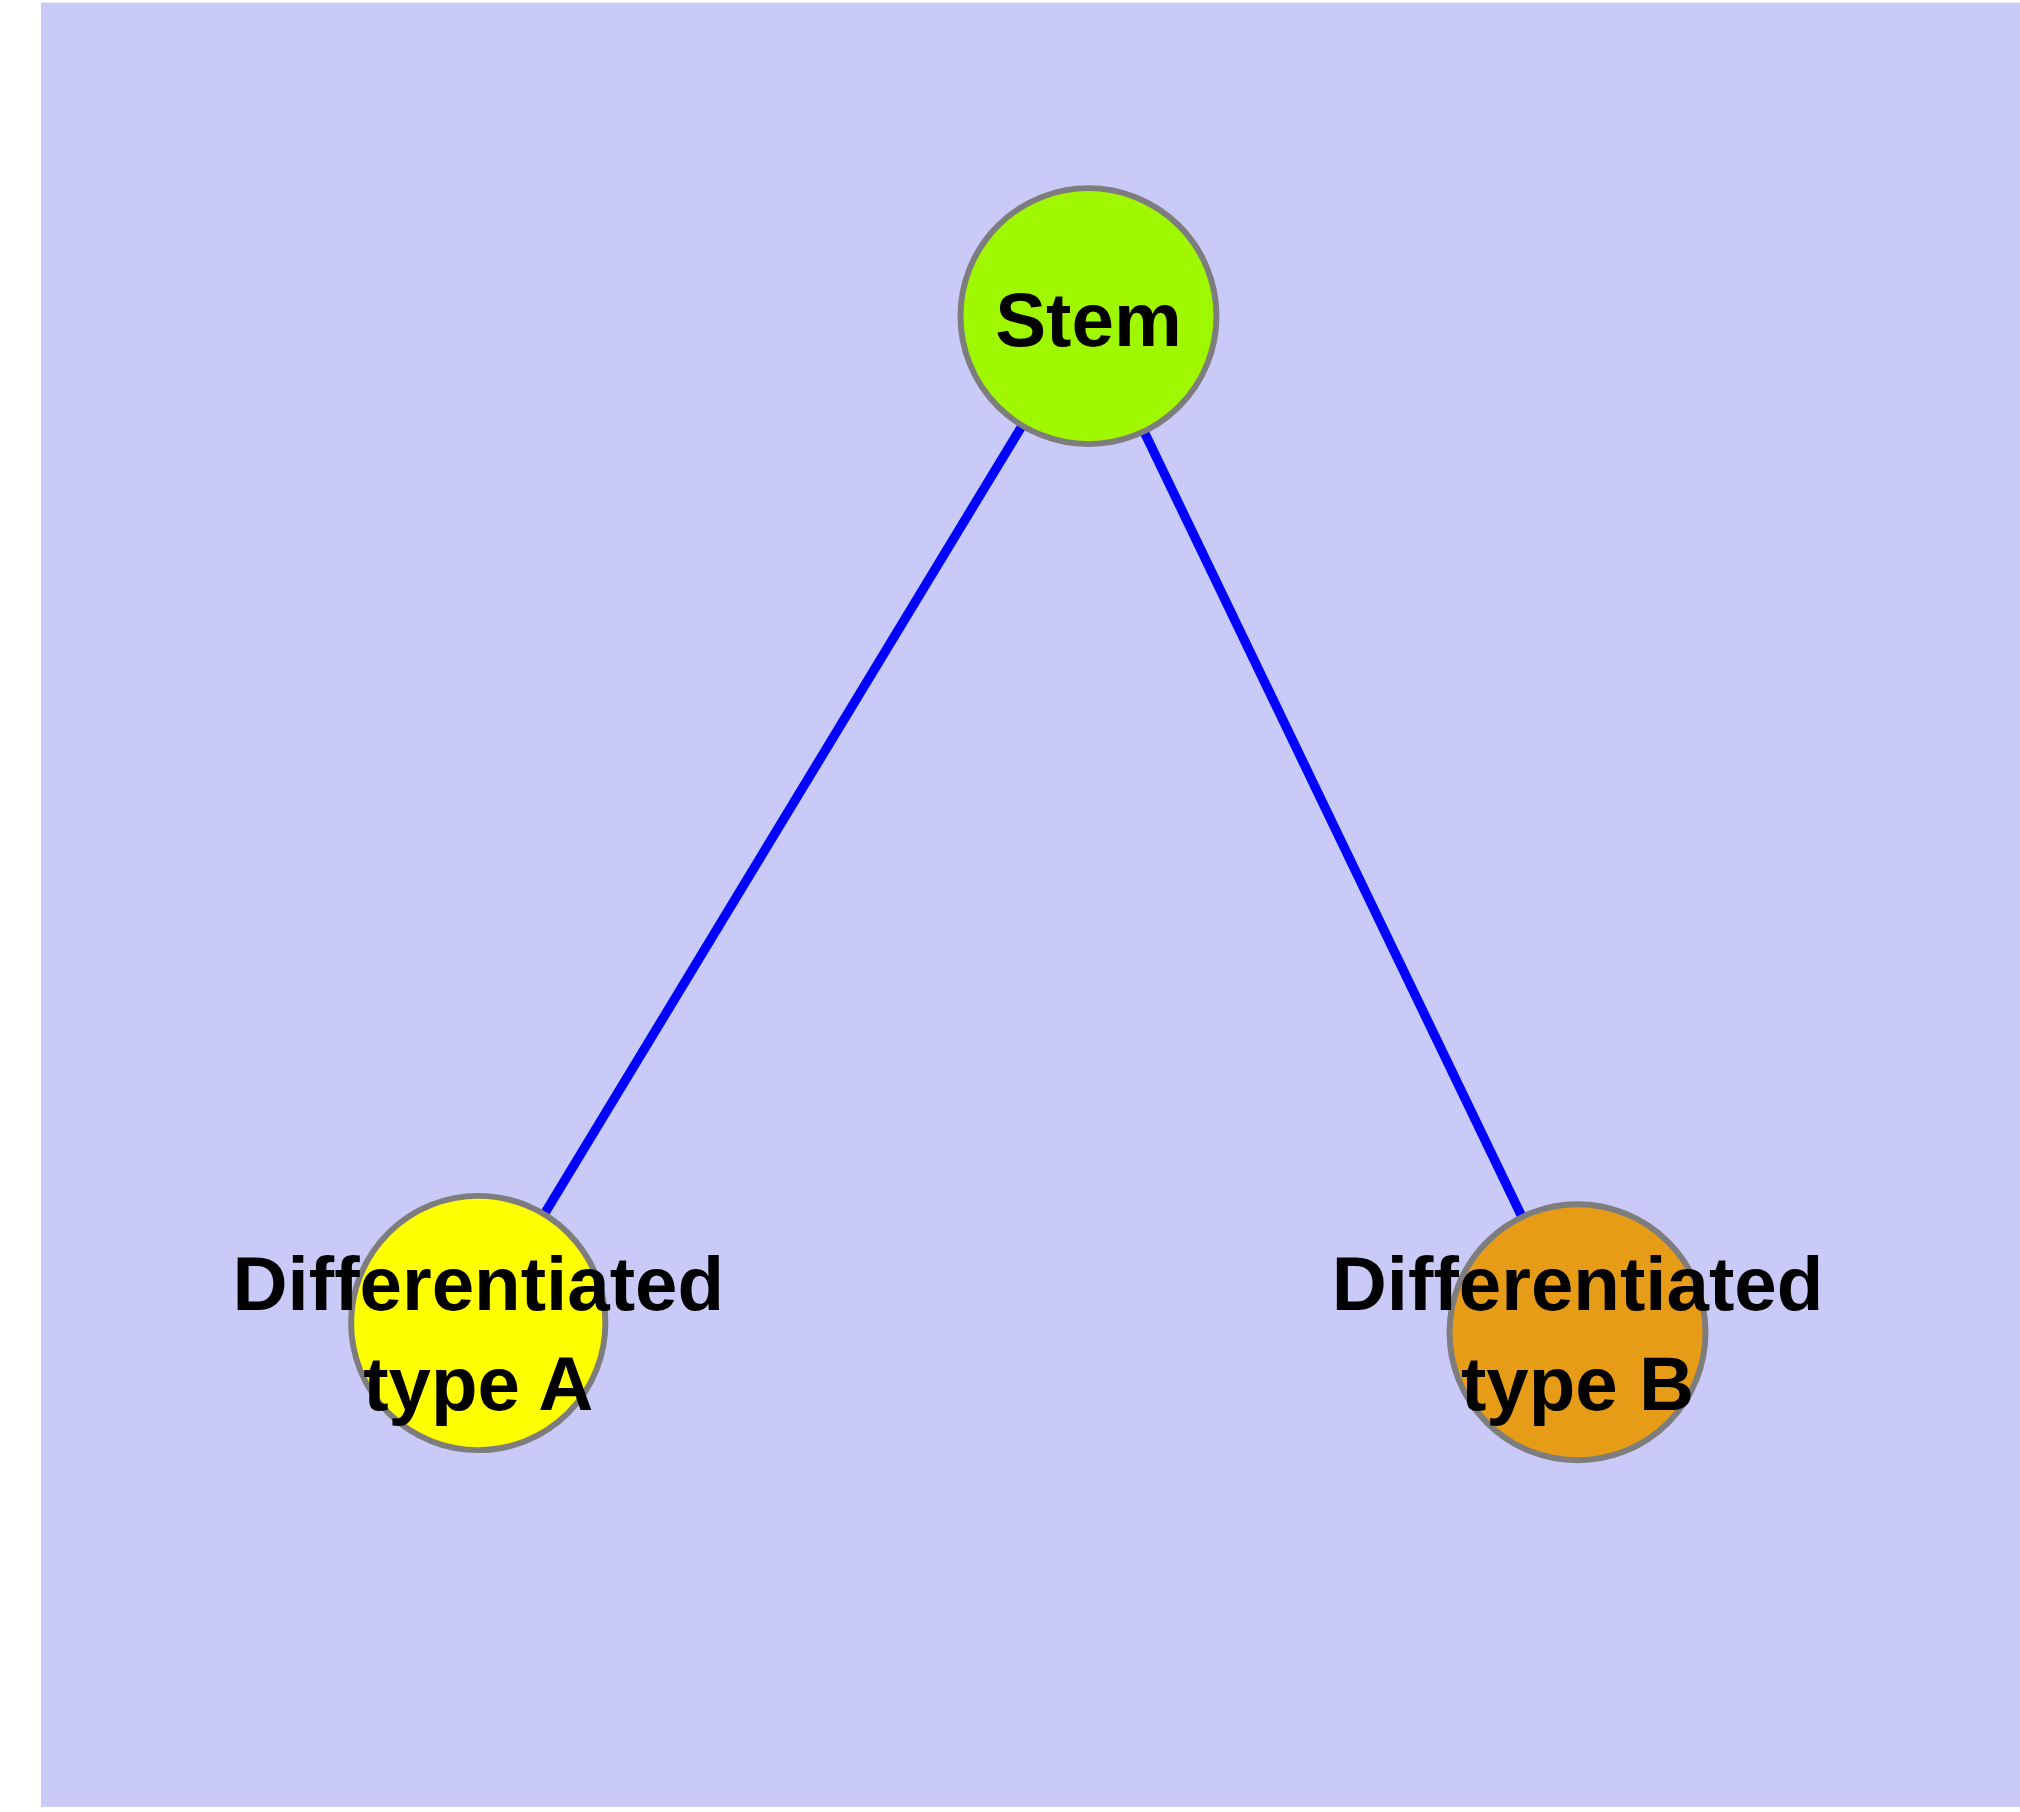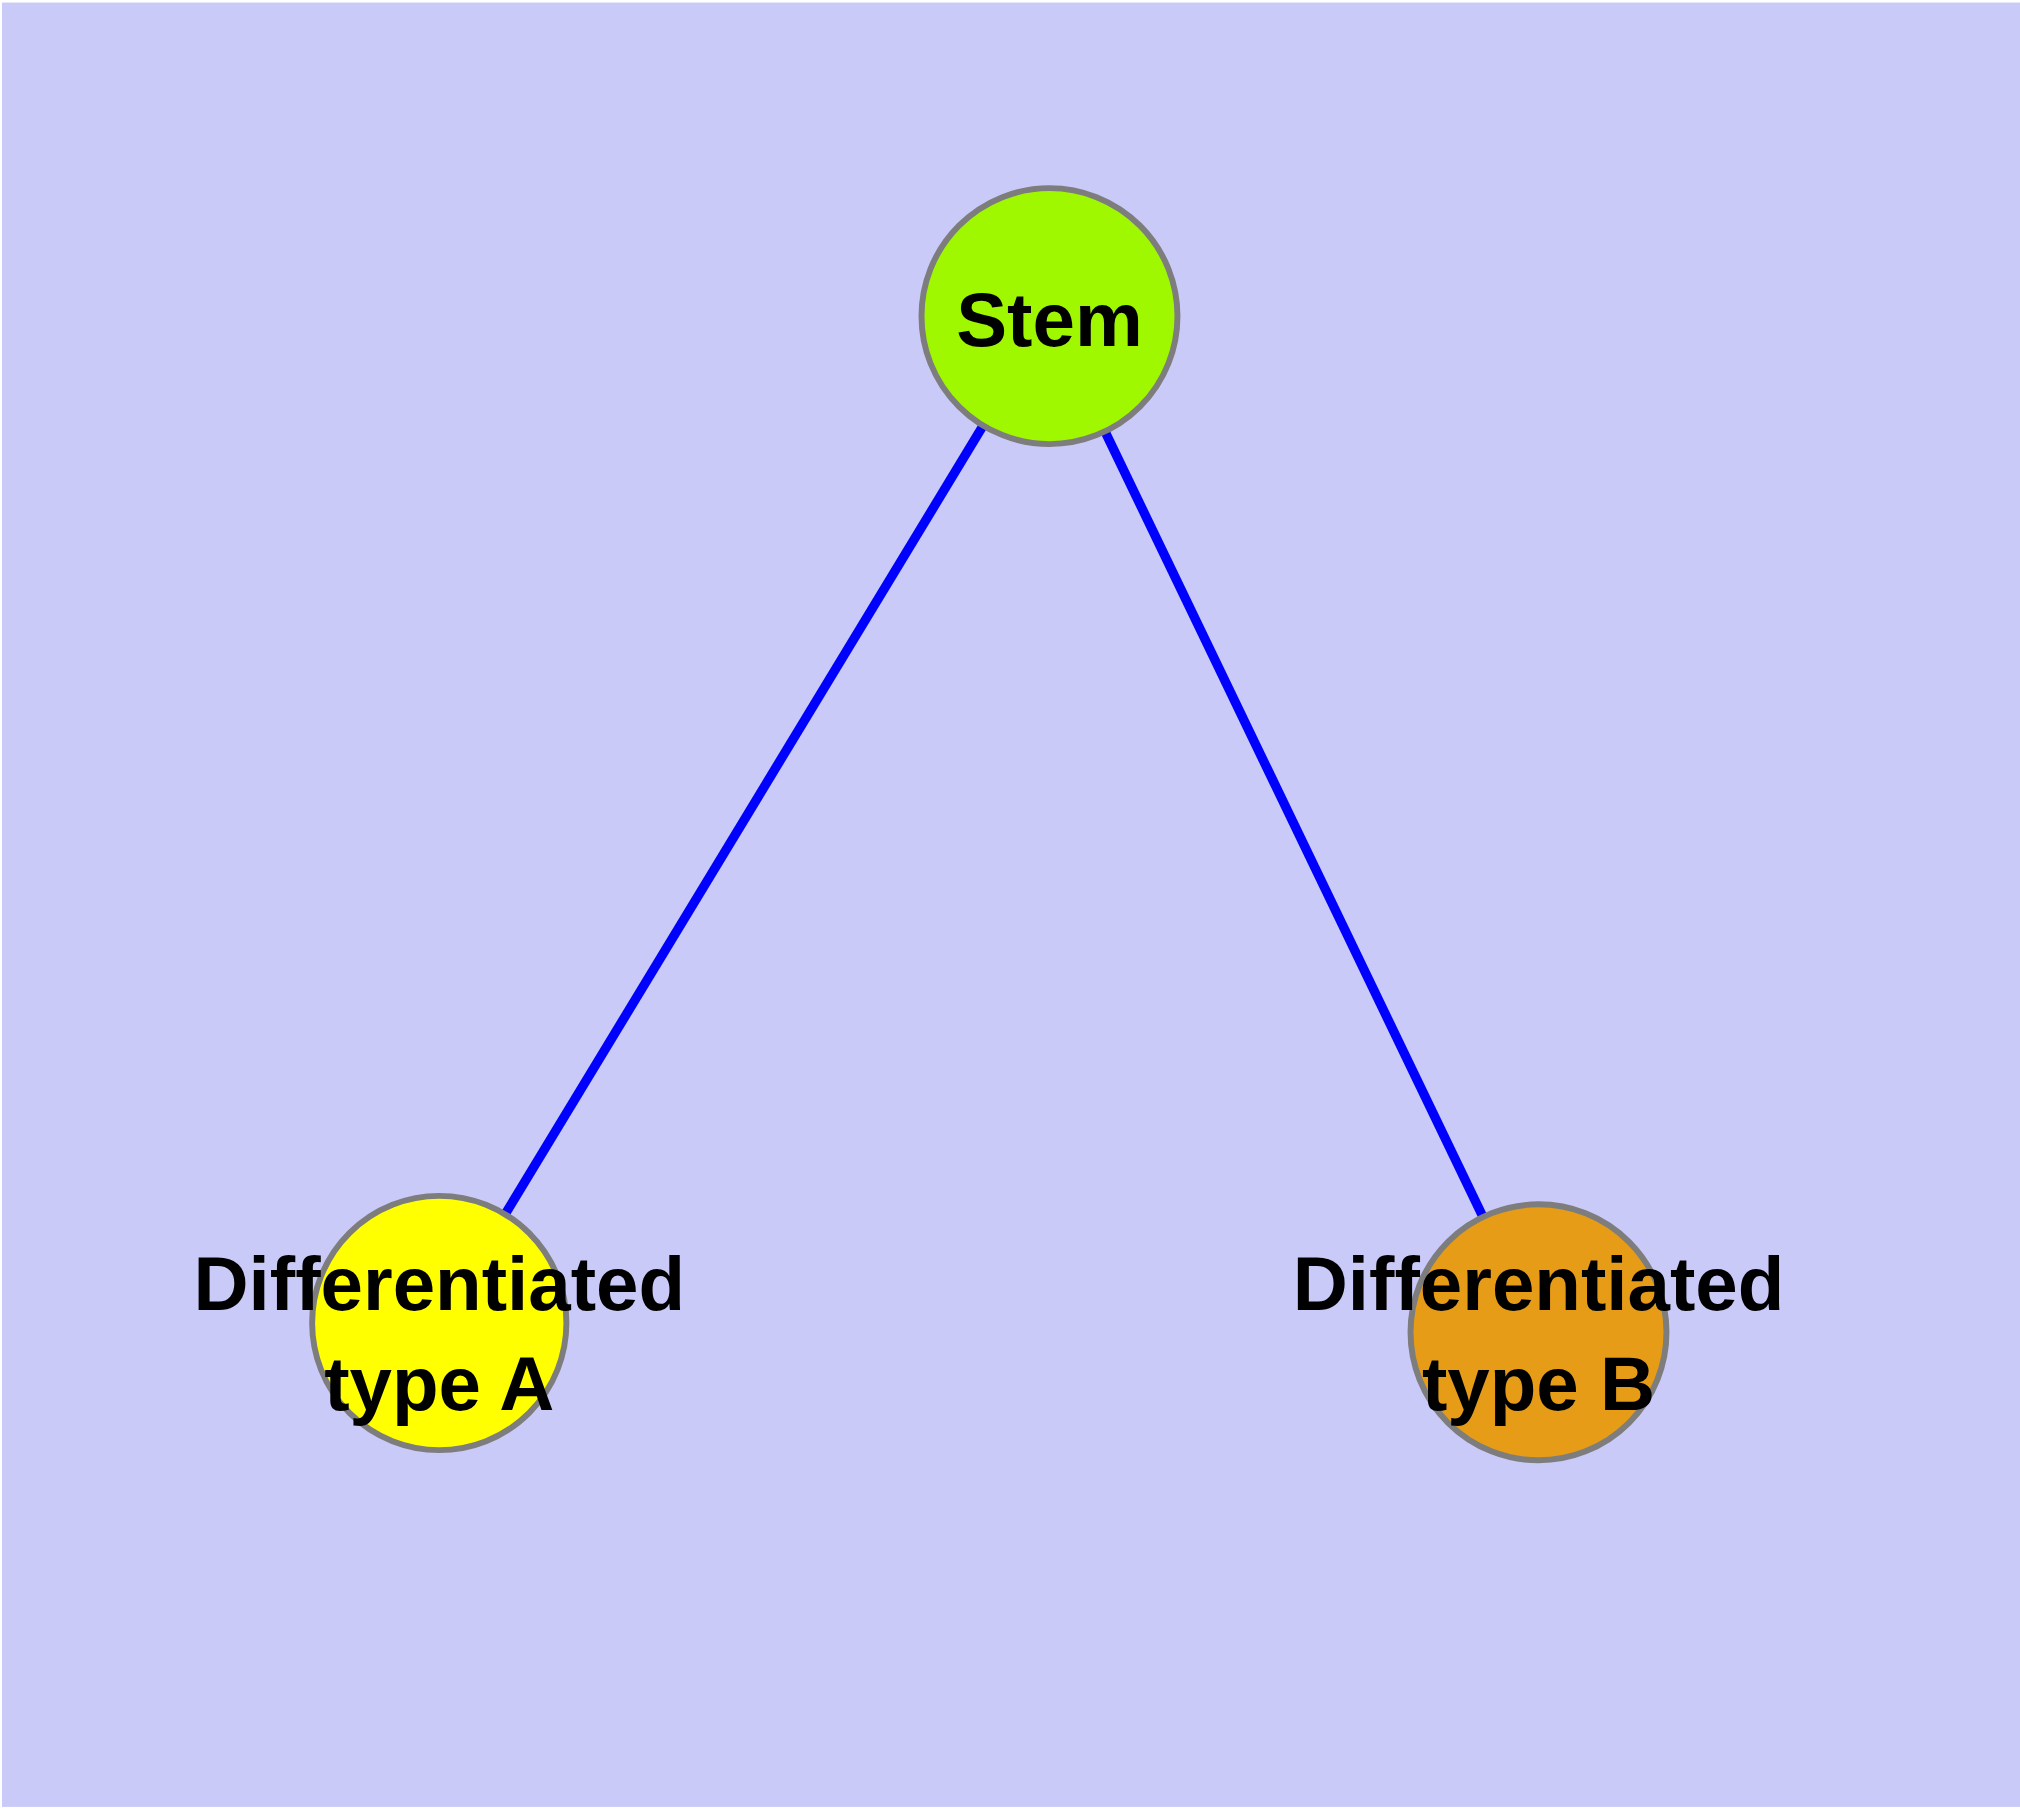--- a/index.html
+++ b/index.html
@@ -7,20 +7,21 @@
     padding: 0;
     background: #ffffff;
     width: 2021px;
     height: 1812px;
     overflow: hidden;
   }
   .canvas-wrap {
     position: relative;
     width: 1597px;
     height: 1812px;
+    margin-left: 39px;
   }
   svg {
     display: block;
   }
   .node-label {
     font-family: "Liberation Sans", "DejaVu Sans", sans-serif;
     font-weight: bold;
     font-size: 90px;
     text-anchor: middle;
   }

